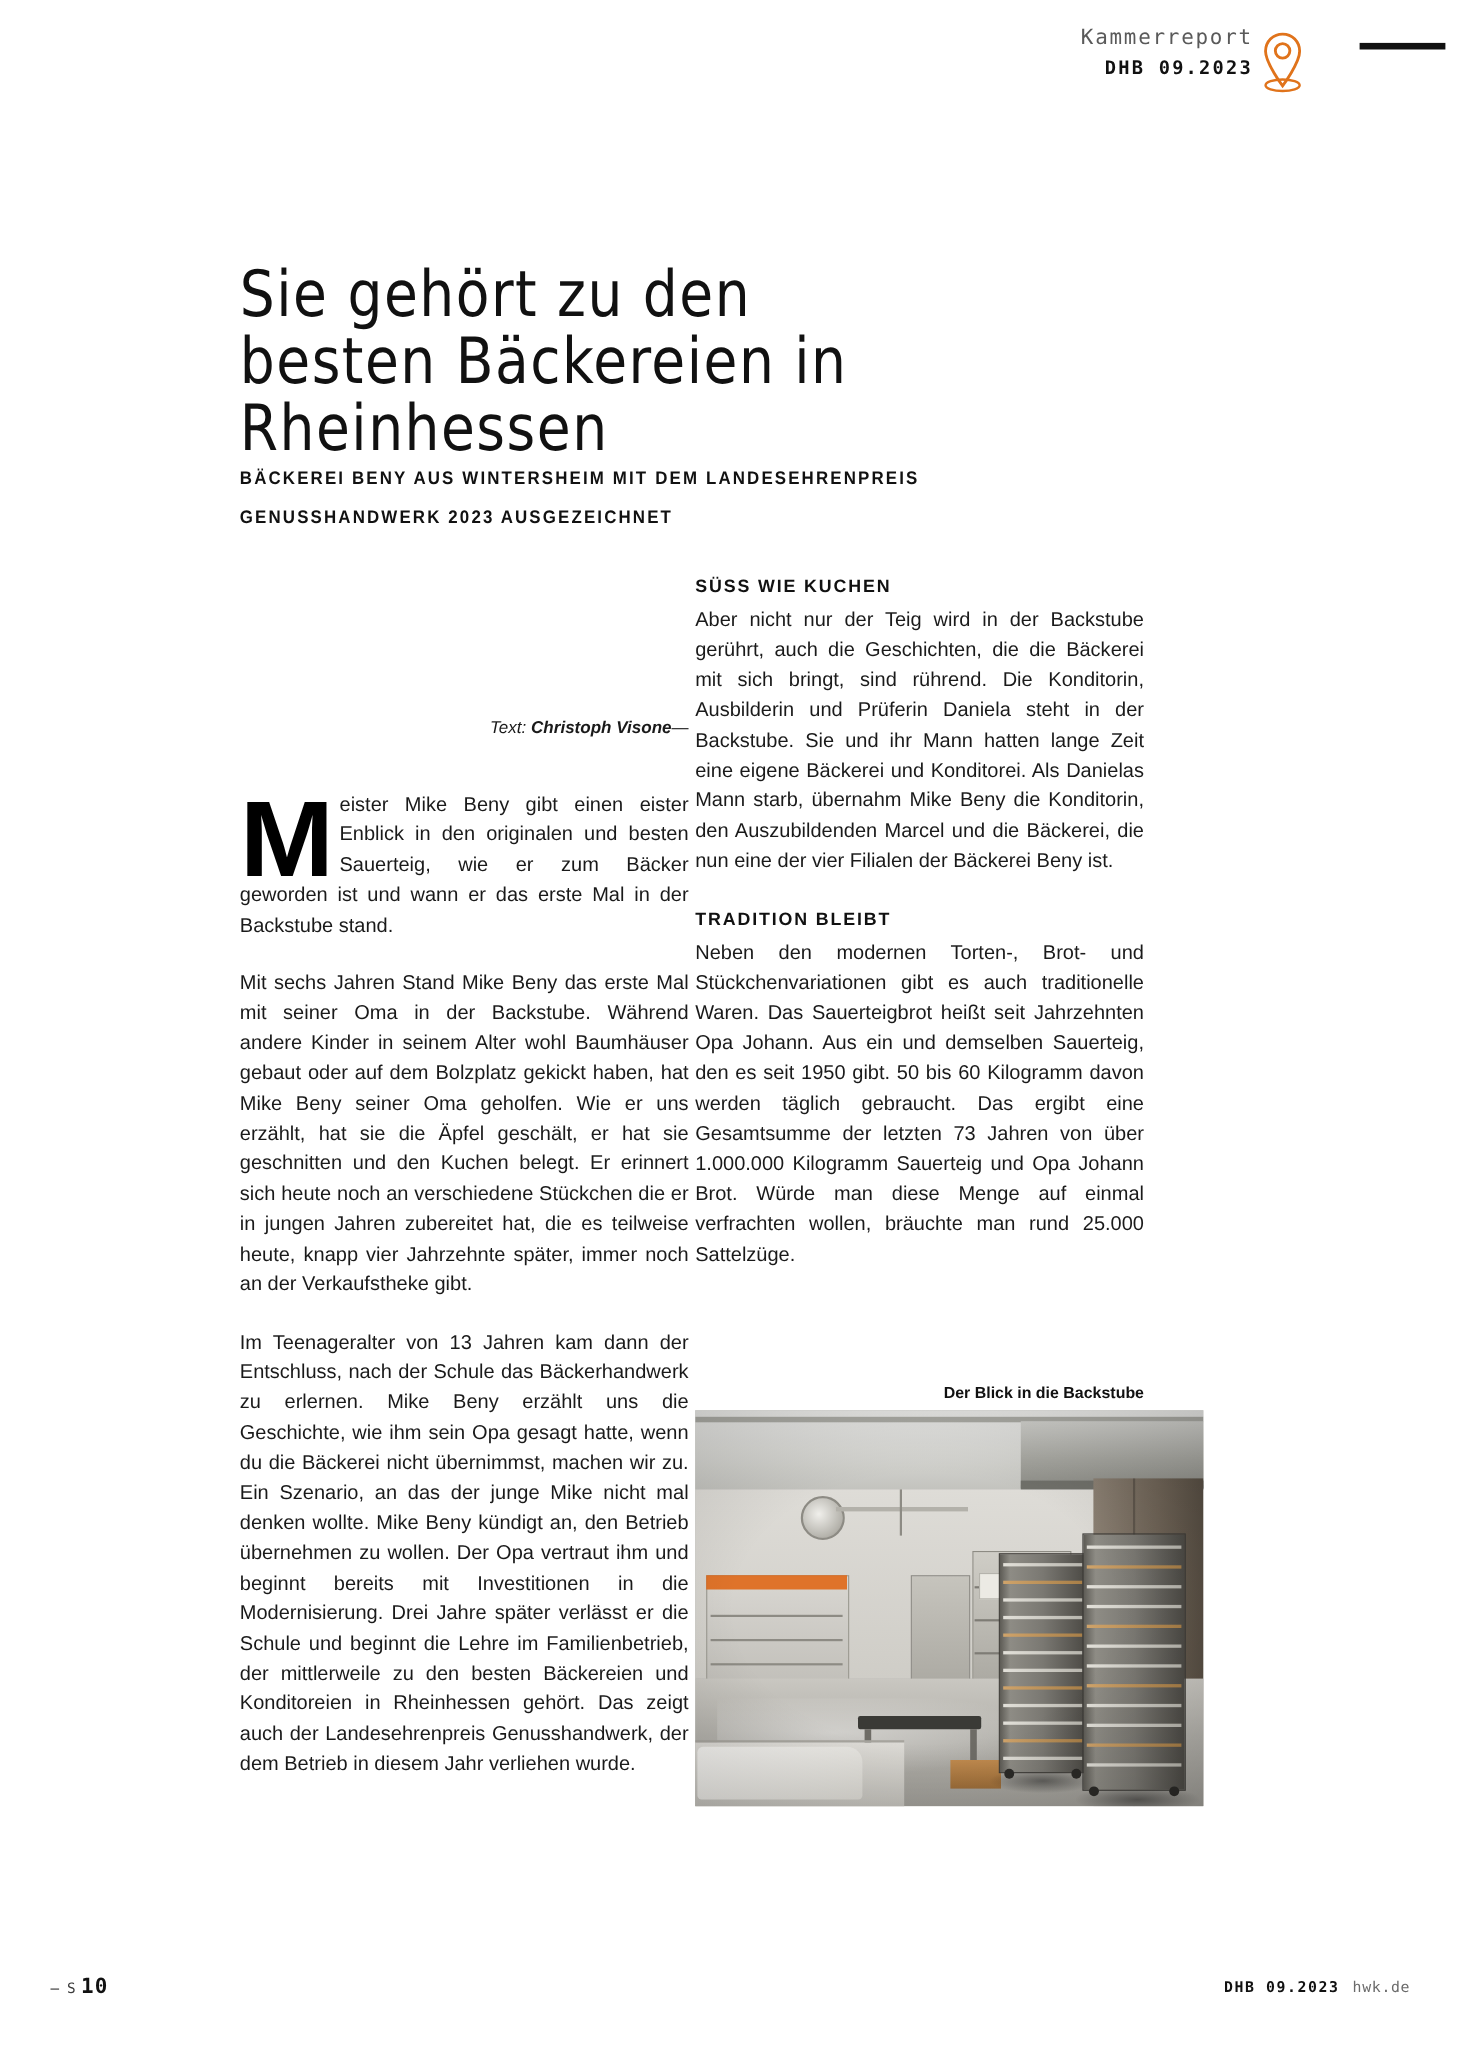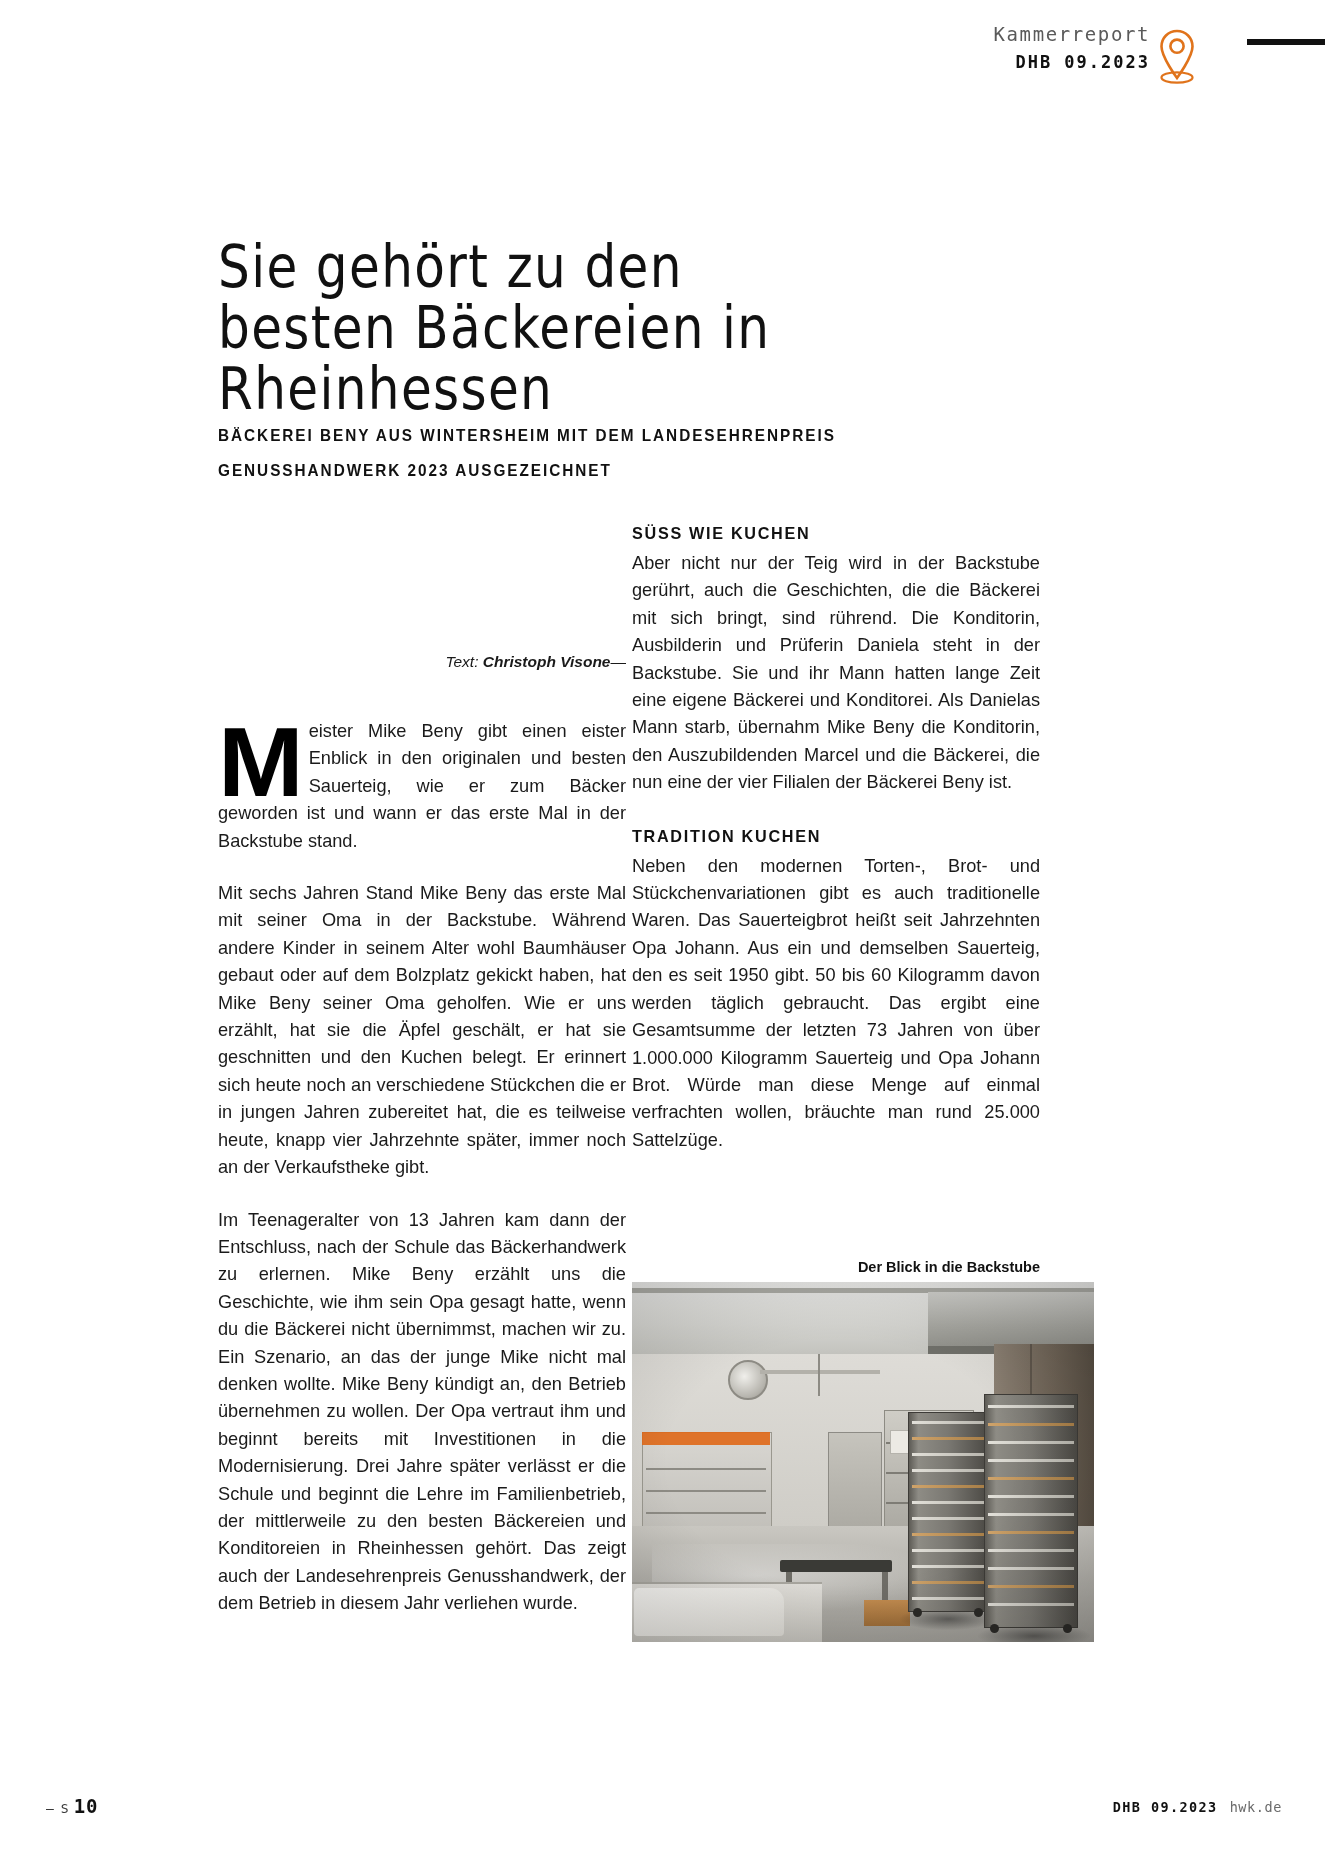--- a/index.html
+++ b/index.html
@@ -13,21 +13,21 @@
     position: relative;
     font-family: "Liberation Sans", sans-serif;
     color: #111111;
     overflow: hidden;
   }
 
   
   #page-header {
     position: absolute;
     top: 22px;
-    right: 1px;
+    right: 12px;
     width: 560px;
     height: 70px;
     text-decoration: underline;
   }
   .hdr-texts {
     position: absolute;
     right: 175px;
     top: 0;
     text-align: right;
   }
@@ -382,21 +382,21 @@
 
 <div class="col" id="col-left">
   <p><span id="dropcap">M</span><span>eister Mike Beny gibt einen eister Enblick in den originalen und besten Sauerteig, wie er zum Bäcker geworden ist und wann er das erste Mal in der Backstube stand.</span></p>
   <p>Mit sechs Jahren Stand Mike Beny das erste Mal mit seiner Oma in der Backstube. Während andere Kinder in seinem Alter wohl Baumhäuser gebaut oder auf dem Bolzplatz gekickt haben, hat Mike Beny seiner Oma geholfen. Wie er uns erzählt, hat sie die Äpfel geschält, er hat sie geschnitten und den Kuchen belegt. Er erinnert sich heute noch an verschiedene Stückchen die er in jungen Jahren zubereitet hat, die es teilweise heute, knapp vier Jahrzehnte später, immer noch an der Verkaufstheke gibt.</p>
   <p>Im Teenageralter von 13 Jahren kam dann der Entschluss, nach der Schule das Bäckerhandwerk zu erlernen. Mike Beny erzählt uns die Geschichte, wie ihm sein Opa gesagt hatte, wenn du die Bäckerei nicht übernimmst, machen wir zu. Ein Szenario, an das der junge Mike nicht mal denken wollte. Mike Beny kündigt an, den Betrieb übernehmen zu wollen. Der Opa vertraut ihm und beginnt bereits mit Investitionen in die Modernisierung. Drei Jahre später verlässt er die Schule und beginnt die Lehre im Familienbetrieb, der mittlerweile zu den besten Bäckereien und Konditoreien in Rheinhessen gehört. Das zeigt auch der Landesehrenpreis Genusshandwerk, der dem Betrieb in diesem Jahr verliehen wurde.</p>
 </div>
 
 <div class="col" id="col-right">
   <h2 class="sec-head">SÜSS WIE KUCHEN</h2>
   <p>Aber nicht nur der Teig wird in der Backstube gerührt, auch die Geschichten, die die Bäckerei mit sich bringt, sind rührend. Die Konditorin, Ausbilderin und Prüferin Daniela steht in der Backstube. Sie und ihr Mann hatten lange Zeit eine eigene Bäckerei und Konditorei. Als Danielas Mann starb, übernahm Mike Beny die Konditorin, den Auszubildenden Marcel und die Bäckerei, die nun eine der vier Filialen der Bäckerei Beny ist.</p>
-  <h2 class="sec-head spaced">TRADITION KUCHEN</h2>
+  <h2 class="sec-head spaced">TRADITION BLEIBT</h2>
   <p>Neben den modernen Torten-, Brot- und Stückchenvariationen gibt es auch traditionelle Waren. Das Sauerteigbrot heißt seit Jahrzehnten Opa Johann. Aus ein und demselben Sauerteig, den es seit 1950 gibt. 50 bis 60 Kilogramm davon werden täglich gebraucht. Das ergibt eine Gesamtsumme der letzten 73 Jahren von über 1.000.000 Kilogramm Sauerteig und Opa Johann Brot. Würde man diese Menge auf einmal verfrachten wollen, bräuchte man rund 25.000 Sattelzüge.</p>
 </div>
 
 <div id="photo-caption">Der Blick in die Backstube</div>
 
 <div id="photo">
   <div class="ph-layer ph-ceiling"></div>
   <div class="ph-layer ph-ceil-duct"></div>
   <div class="ph-layer ph-wall-back"></div>
   <div class="ph-layer ph-hood"></div>

